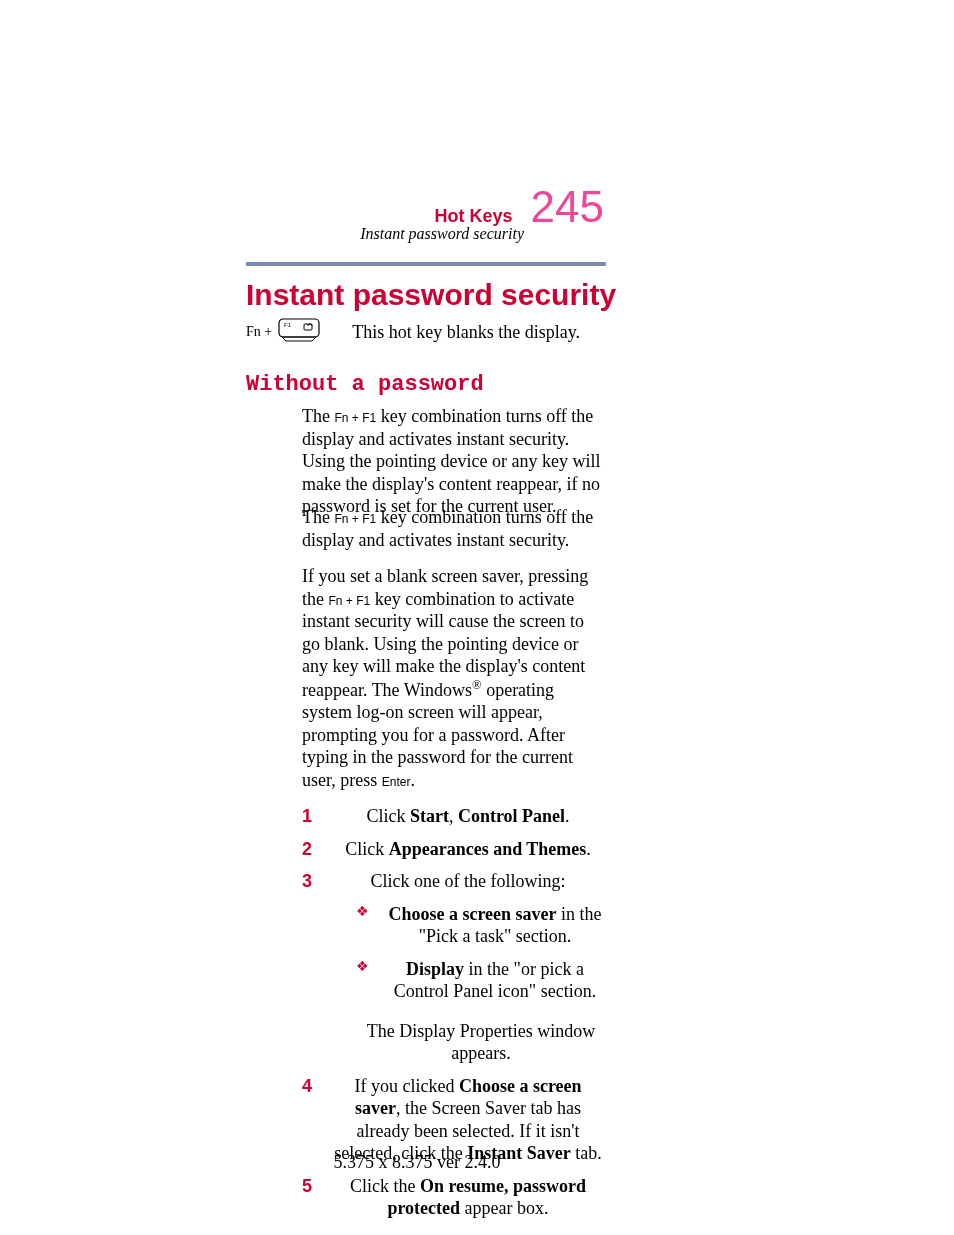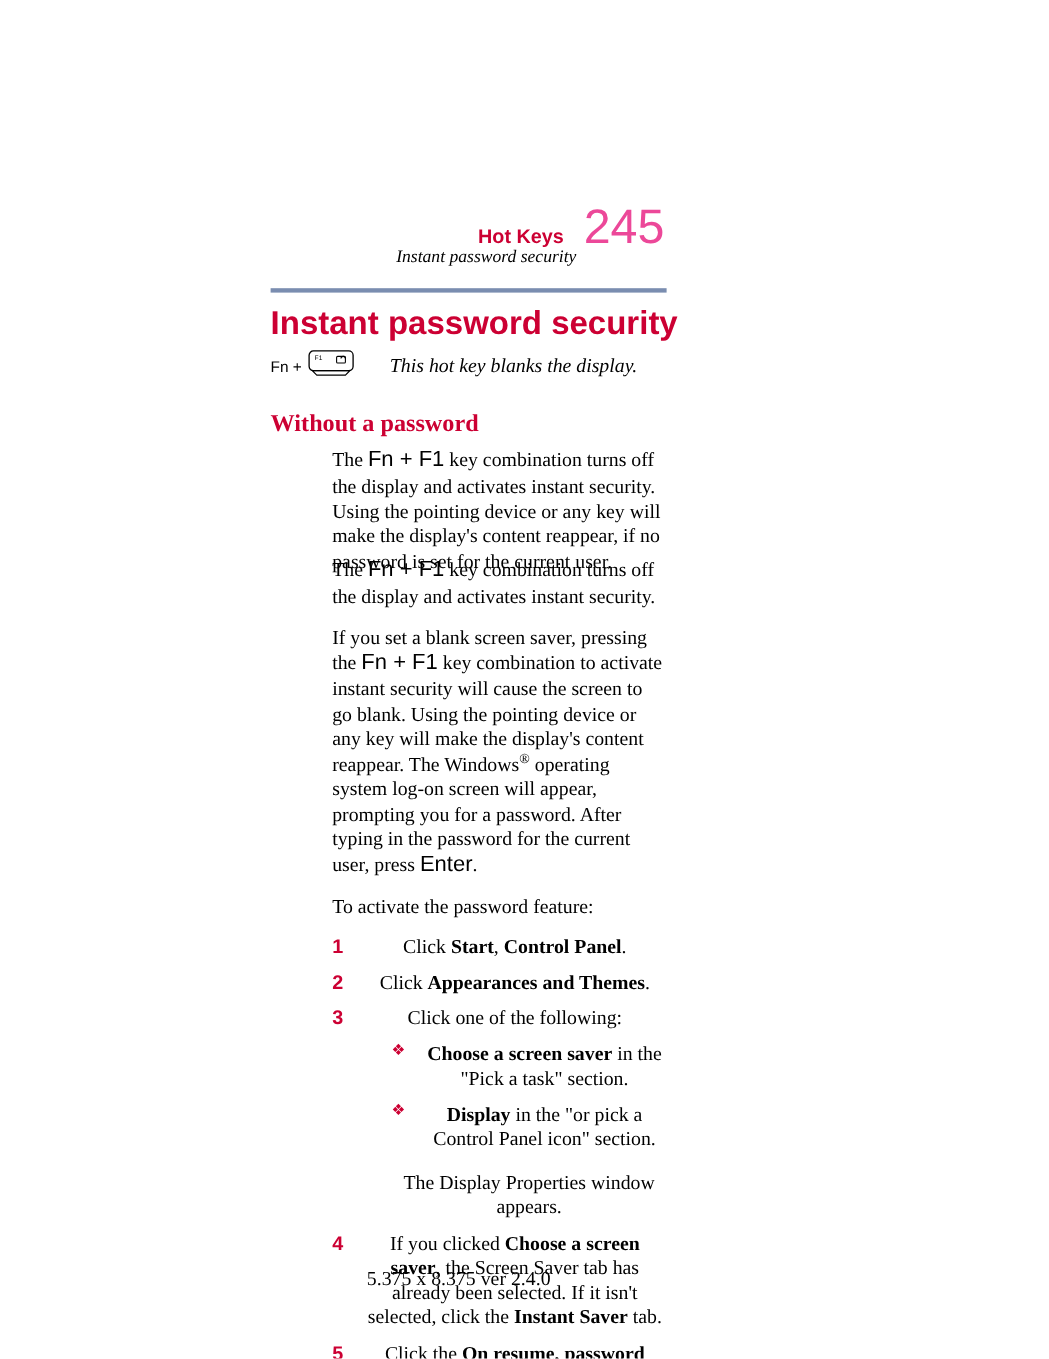--- a/index.html
+++ b/index.html
@@ -70,51 +70,50 @@
   }
   .hotkey-row {
     position: absolute;
     left: 246px;
     top: 318px;
     display: flex;
     align-items: center;
     gap: 6px;
   }
   .fn-label {
-    font-family: Liberation Sans, sans-serif;
+    font-family: Liberation Serif, serif;
     font-size: 14px;
   }
   .key-icon {
     display: inline-block;
   }
   .hotkey-desc {
     margin-left: 26px;
     font-size: 18px;
-    font-style: italic;
   }
   .sub-title {
-    font-family: Liberation Serif, serif;
+    font-family: Liberation Mono, monospace;
     font-weight: bold;
     font-size: 22px;
     color: #cc0033;
   }
   .sect1 {
     position: absolute;
     left: 246px;
     top: 372px;
     right: 228px;
   }
   .body-para {
     font-size: 18px;
     line-height: 1.25;
     margin: 8px 0 14px 56px;
   }
   .sans {
     font-family: Arial, Helvetica, sans-serif;
-    font-size: 20px;
+    font-size: 12px;
   }
   .sect2 {
     position: absolute;
     left: 246px;
     top: 498px;
     right: 228px;
   }
   .numlist {
     list-style: none;
     margin: 0 0 0 56px;
@@ -217,21 +216,20 @@
   <div class="sect2">
 
     <p class="body-para">
       <span>The </span><span class="sans">Fn + F1</span><span> key combination turns off the display and activates instant security.</span>
     </p>
 
     <p class="body-para">
       <span>If you set a blank screen saver, pressing the </span><span class="sans">Fn + F1</span><span> key combination to activate instant security will cause the screen to go blank. Using the pointing device or any key will make the display's content reappear. The Windows</span><sup>®</sup><span> operating system log-on screen will appear, prompting you for a password. After typing in the password for the current user, press </span><span class="sans">Enter</span><span>.</span>
     </p>
 
-    <p class="body-para">To activate the password feature:</p>
 
     <ol class="numlist">
       <li>
         <span>Click </span><b>Start</b><span>, </span><b>Control Panel</b><span>.</span>
       </li>
       <li>
         <span>Click </span><b>Appearances and Themes</b><span>.</span>
       </li>
       <li>
         <span>Click one of the following:</span>

